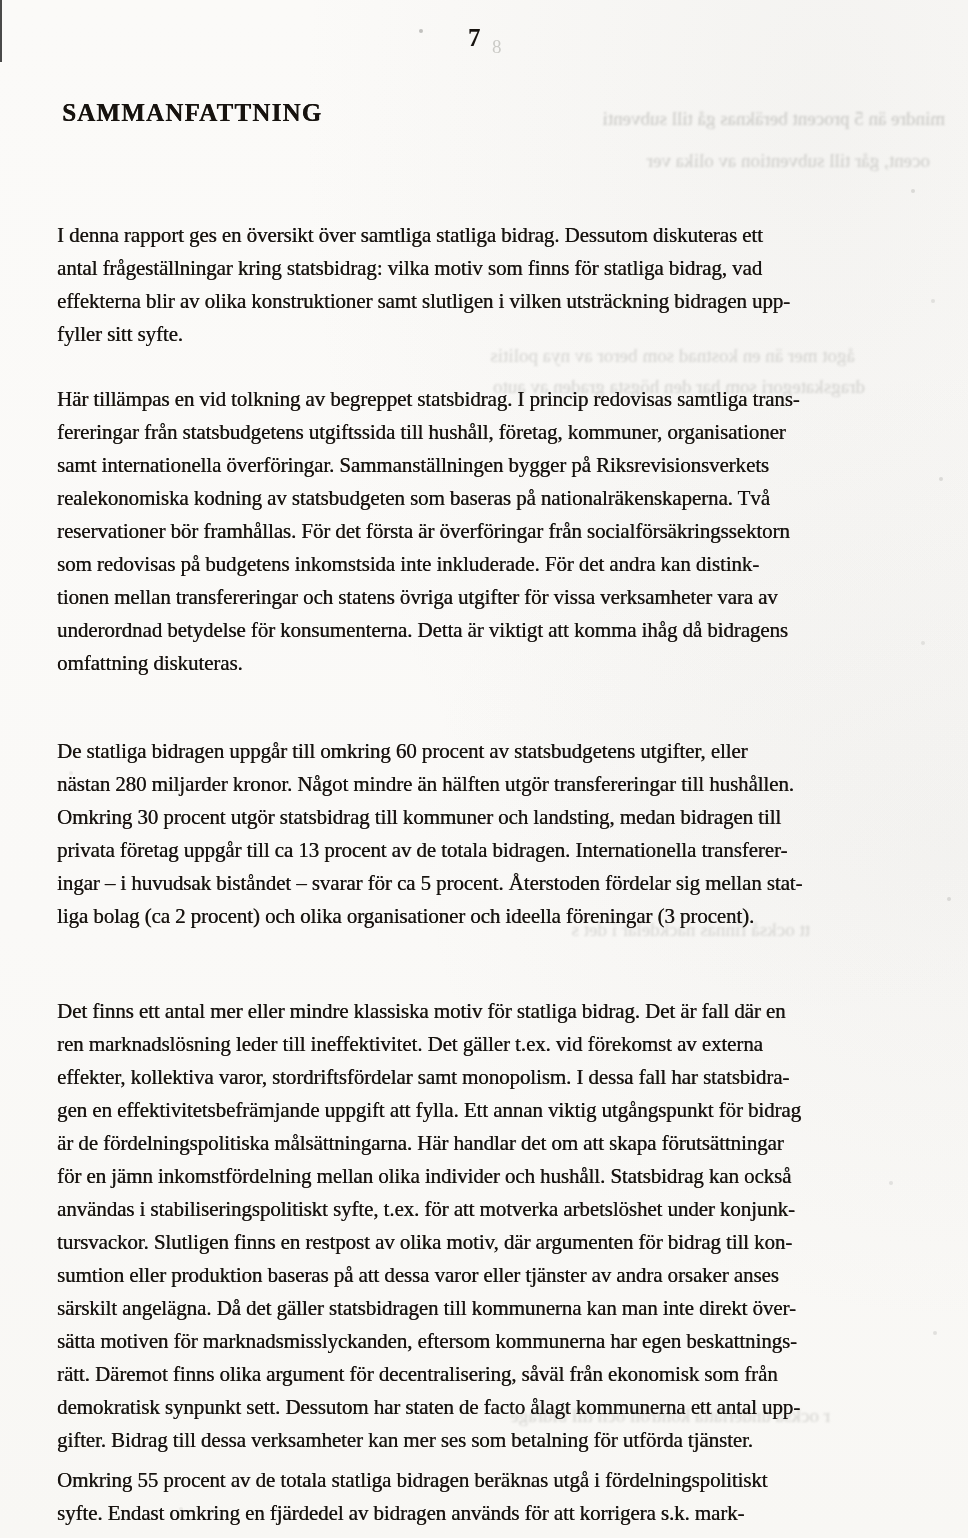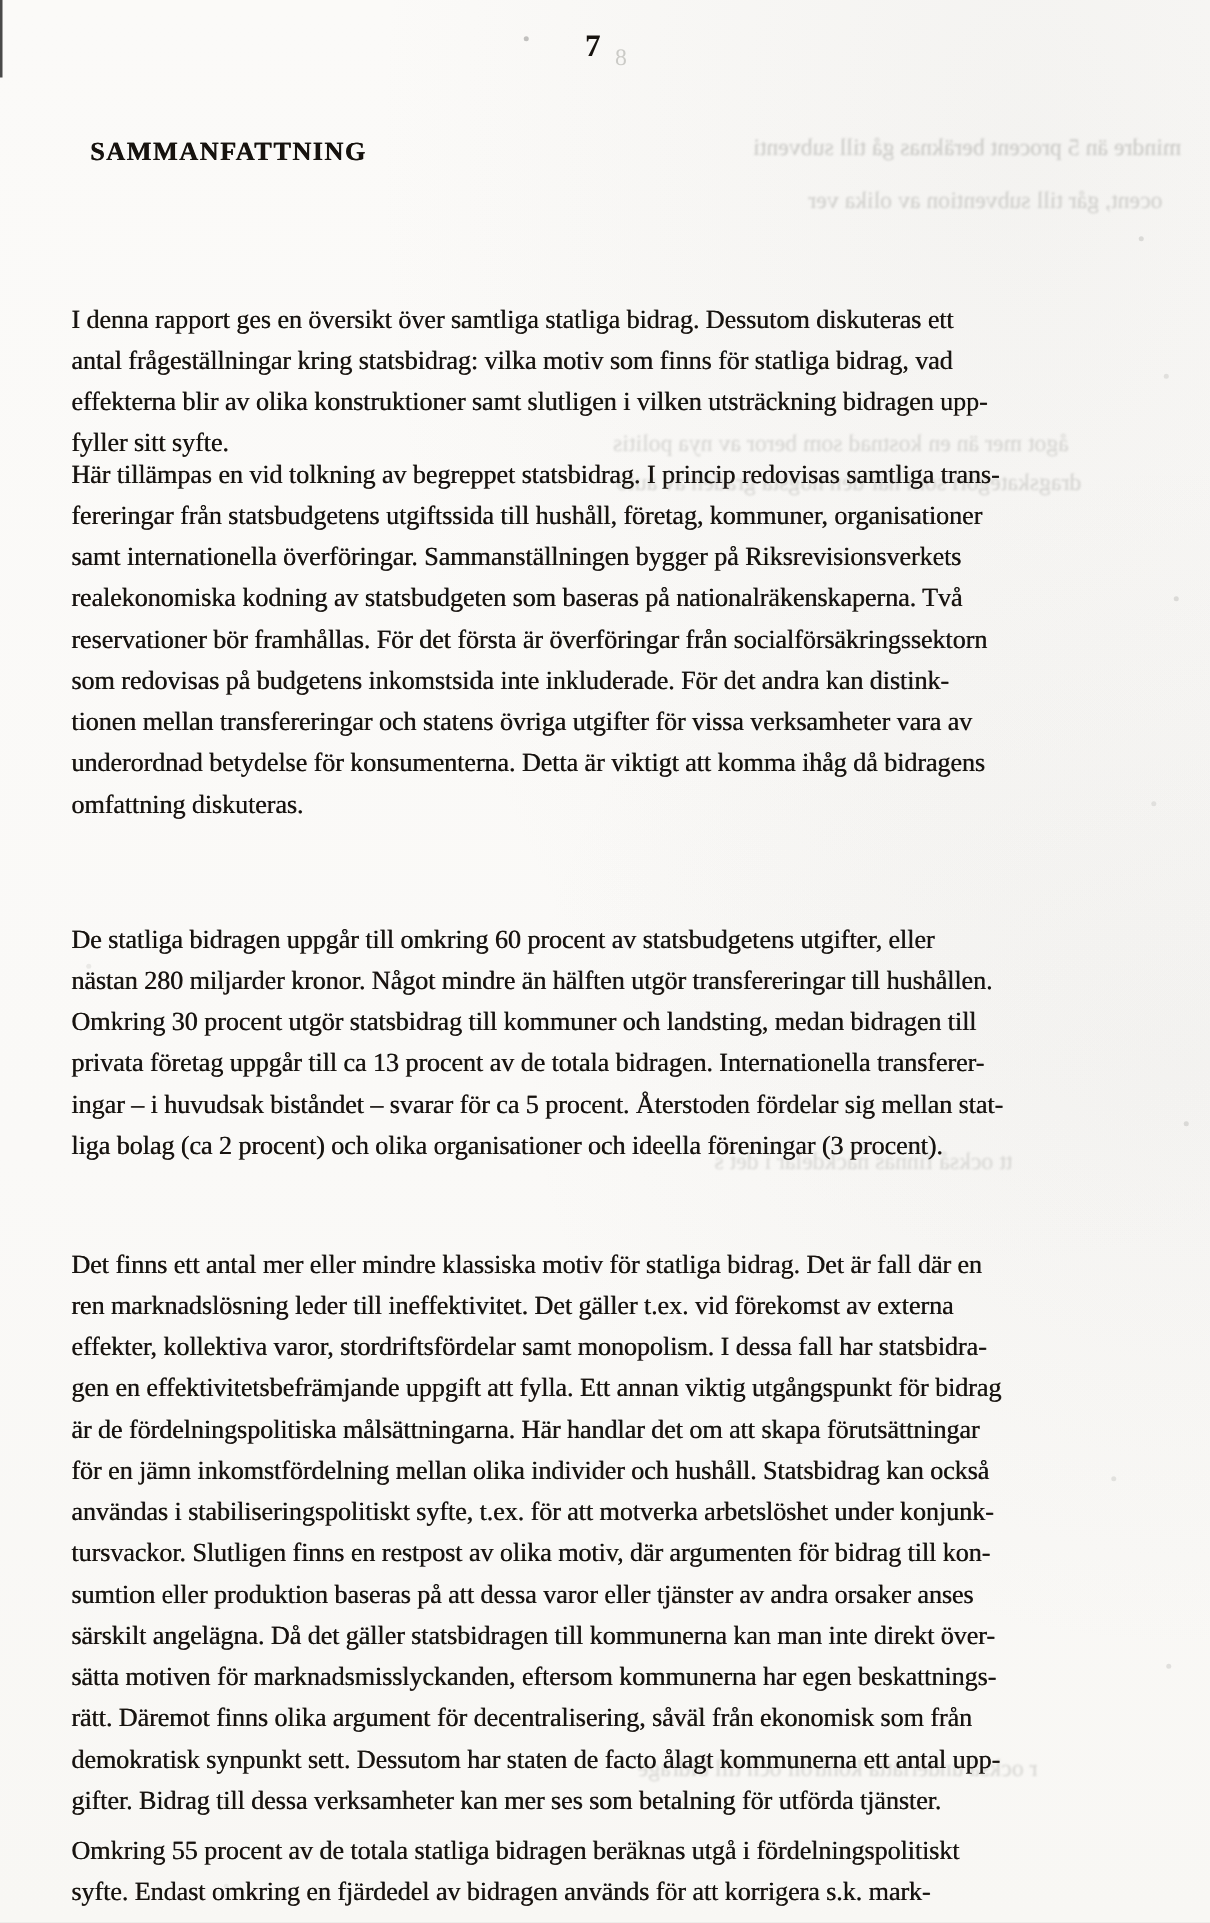--- a/index.html
+++ b/index.html
@@ -22,34 +22,34 @@
   .page-number{
     position:absolute;top:24px;left:468px;
     font-size:25px;font-weight:bold;letter-spacing:1px;
   }
   .ghost-page-number{
     position:absolute;top:36px;left:492px;
     font-size:19px;color:#b9b9b4;opacity:.7;
     filter:blur(.4px);
   }
   .heading{
-    position:absolute;top:94px;left:57px;margin:15px;
-    font-size:21px;font-weight:bold;letter-spacing:1.2px;
+    position:absolute;top:94px;left:57px;margin:5px;
+    font-size:25px;font-weight:bold;letter-spacing:1.2px;
     text-shadow:.4px 0 0 #17130f;
     text-align:center;
   }
   .para{
     position:absolute;left:57px;width:870px;
     font-size:21px;line-height:33px;
     white-space:pre-line;
     letter-spacing:-0.1px;
     text-shadow:.35px 0 0 rgba(23,19,15,.85);
   }
-  .p1{top:219px;margin-top:20px;}
-  .p2{top:363px;}
+  .p1{top:219px;}
+  .p2{top:383px;}
   .p3{top:735px;}
   .p4{top:995px;}
   .p5{top:1427px;margin-top:37px;}
   .ghost{
     position:absolute;
     font-size:19px;line-height:30px;
     color:#8f8f8a;
     transform:scaleX(-1);
     filter:blur(1px);
     opacity:.38;

